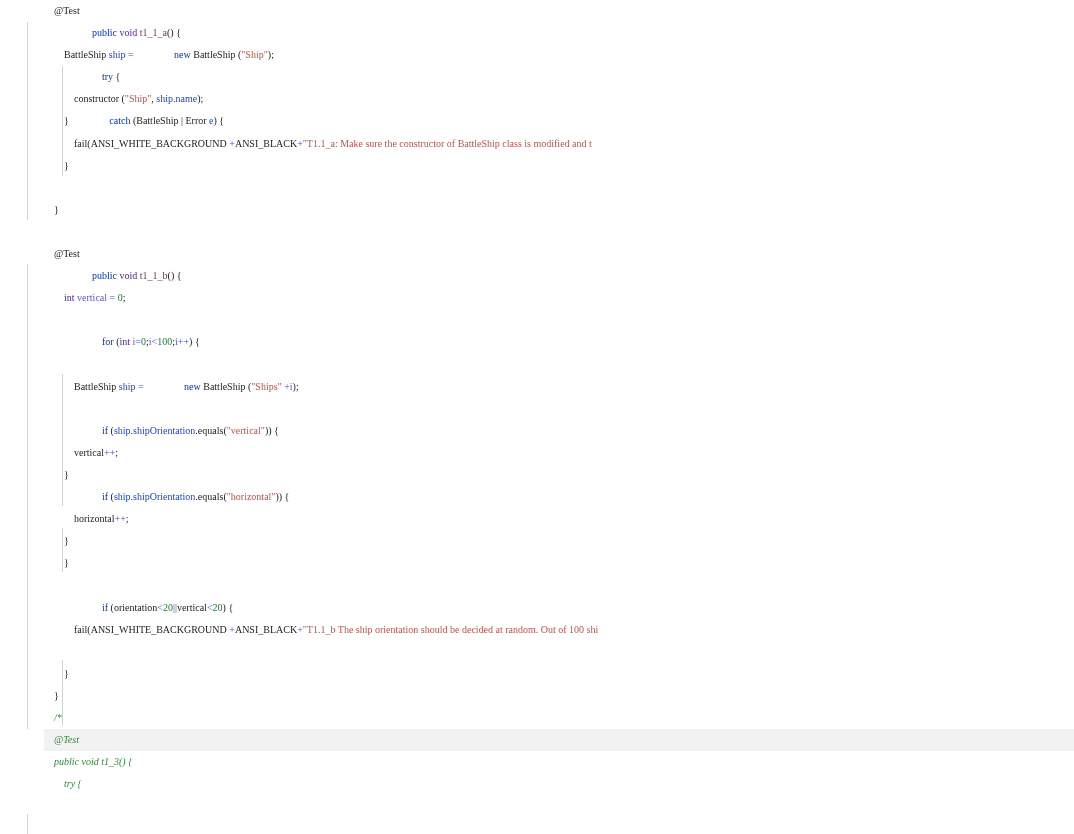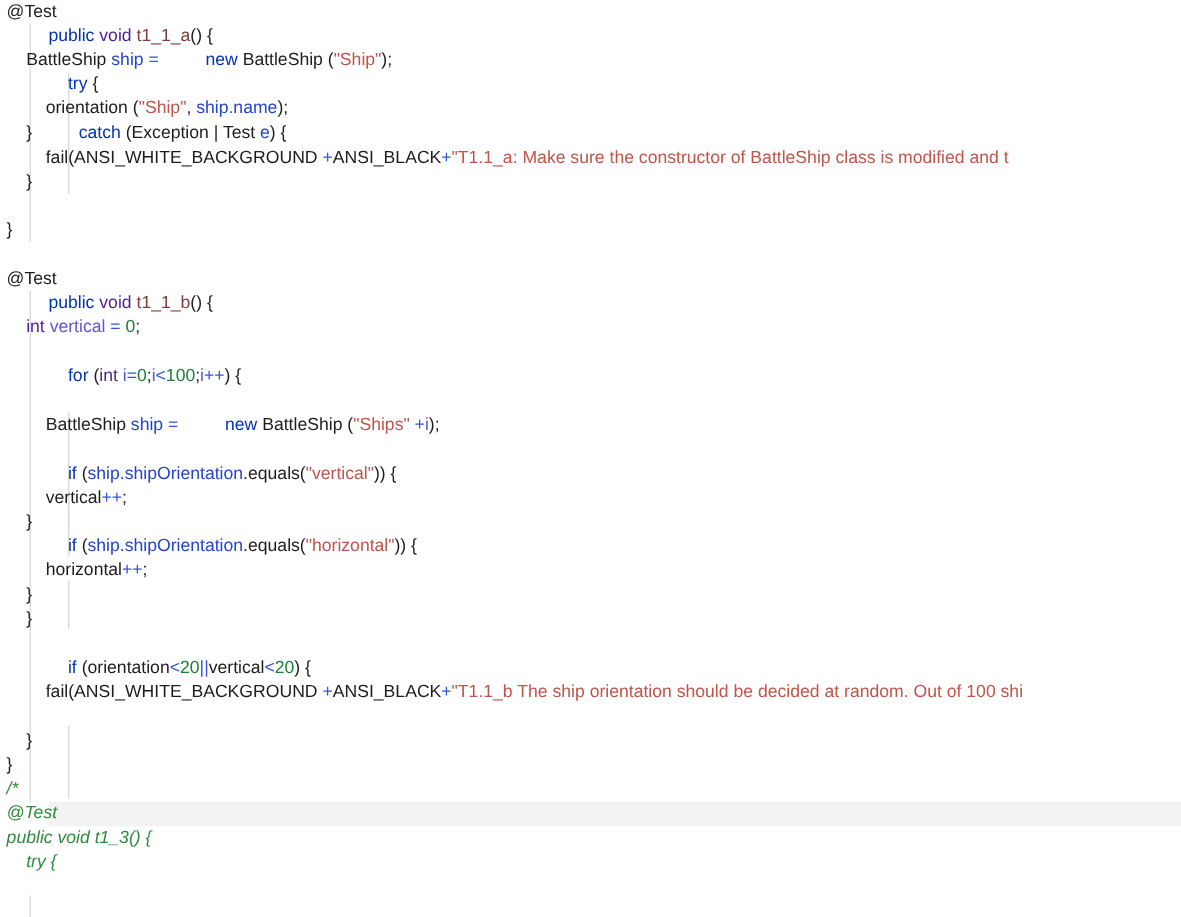--- a/index.html
+++ b/index.html
@@ -27,24 +27,25 @@
     left: 0;
     top: 0;
     width: 1074px;
   }
 
   .line {
     position: relative;
     height: 22.1px;
     line-height: 22.1px;
     white-space: pre;
-    font-size: 16px;
-    font-family: Liberation Sans, sans-serif;
+    font-size: 10px;
+    font-family: Liberation Serif, serif;
     letter-spacing: 0px;
     color: #000000;
+    padding-left: 48px;
   }
 
   .line.current {
     background: #f2f2f2;
   }
   .line.current .ltext {
     position: relative;
     z-index: 2;
   }
   .line.current::before {
@@ -116,22 +117,22 @@
       <div class="guide" style="left: 62px; top: 462px; height: 44px;"></div>
       <div class="guide" style="left: 62px; top: 528px; height: 44px;"></div>
       <div class="guide" style="left: 62px; top: 660px; height: 66px;"></div>
       <div class="guide" style="left: 27px; top: 814px; height: 20px;"></div>
     </div>
   <div class="code-area">
       <div class="line"><span class="ltext"><span class="ann">@Test</span></span></div>
       <div class="line"><span class="ltext"><span class="kw">public</span><span class="plain"> </span><span class="ret">void</span><span class="plain"> </span><span class="fn">t1_1_a</span><span class="plain">() {</span></span></div>
       <div class="line"><span class="ltext"><span class="plain">    BattleShip </span><span class="blu">ship</span><span class="plain"> </span><span class="op">=</span><span class="plain"> </span><span class="kw">new</span><span class="plain"> BattleShip (</span><span class="str">"Ship"</span><span class="plain">);</span></span></div>
       <div class="line"><span class="ltext"><span class="plain">    </span><span class="kw">try</span><span class="plain"> {</span></span></div>
-      <div class="line"><span class="ltext"><span class="plain">        orientation (</span><span class="str">"Ship"</span><span class="plain">, </span><span class="blu">ship.name</span><span class="plain">);</span></span></div>
-      <div class="line"><span class="ltext"><span class="plain">    } </span><span class="kw">catch</span><span class="plain"> (Exception | Test </span><span class="blu">e</span><span class="plain">) {</span></span></div>
+      <div class="line"><span class="ltext"><span class="plain">        constructor (</span><span class="str">"Ship"</span><span class="plain">, </span><span class="blu">ship.name</span><span class="plain">);</span></span></div>
+      <div class="line"><span class="ltext"><span class="plain">    } </span><span class="kw">catch</span><span class="plain"> (BattleShip | Error </span><span class="blu">e</span><span class="plain">) {</span></span></div>
       <div class="line"><span class="ltext"><span class="plain">        fail(ANSI_WHITE_BACKGROUND </span><span class="op">+</span><span class="plain">ANSI_BLACK</span><span class="op">+</span><span class="str">"T1.1_a: Make sure the constructor of BattleShip class is modified and t</span></span></div>
       <div class="line"><span class="ltext"><span class="plain">    }</span></span></div>
       <div class="line"><span class="ltext"><span class="plain"></span></span></div>
       <div class="line"><span class="ltext"><span class="plain">}</span></span></div>
       <div class="line"><span class="ltext"><span class="plain"></span></span></div>
       <div class="line"><span class="ltext"><span class="ann">@Test</span></span></div>
       <div class="line"><span class="ltext"><span class="kw">public</span><span class="plain"> </span><span class="ret">void</span><span class="plain"> </span><span class="fn">t1_1_b</span><span class="plain">() {</span></span></div>
       <div class="line"><span class="ltext"><span class="plain">    </span><span class="ret">int</span><span class="plain"> </span><span class="fld">vertical</span><span class="plain"> </span><span class="op">=</span><span class="plain"> </span><span class="num">0</span><span class="plain">;</span></span></div>
       <div class="line"><span class="ltext"><span class="plain"></span></span></div>
       <div class="line"><span class="ltext"><span class="plain">    </span><span class="kw">for</span><span class="plain"> (</span><span class="ret">int</span><span class="plain"> </span><span class="fld">i</span><span class="op">=</span><span class="num">0</span><span class="plain">;</span><span class="fld">i</span><span class="op">&lt;</span><span class="num">100</span><span class="plain">;</span><span class="fld">i</span><span class="op">++</span><span class="plain">) {</span></span></div>

